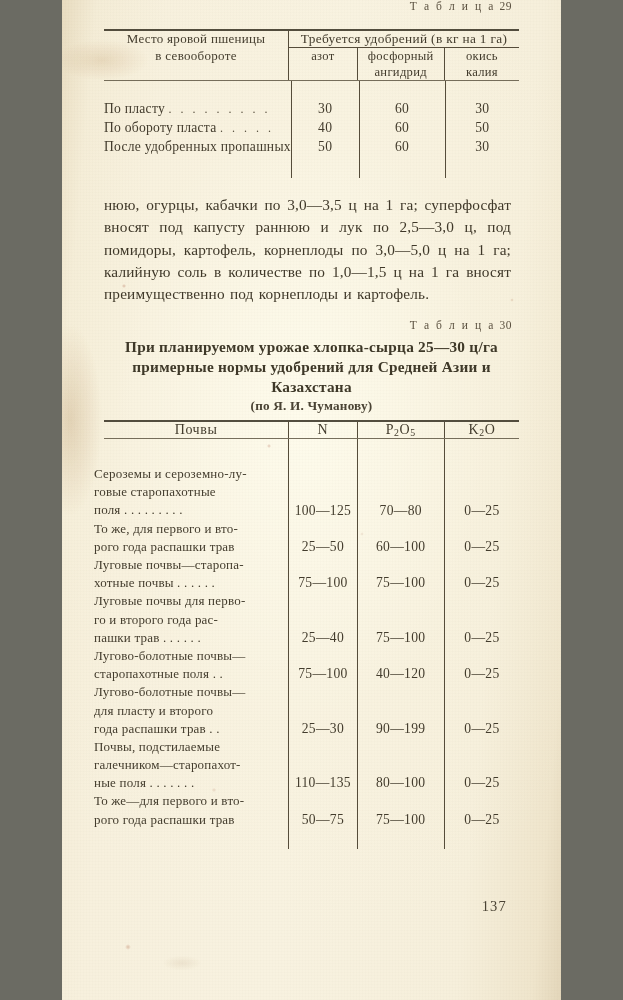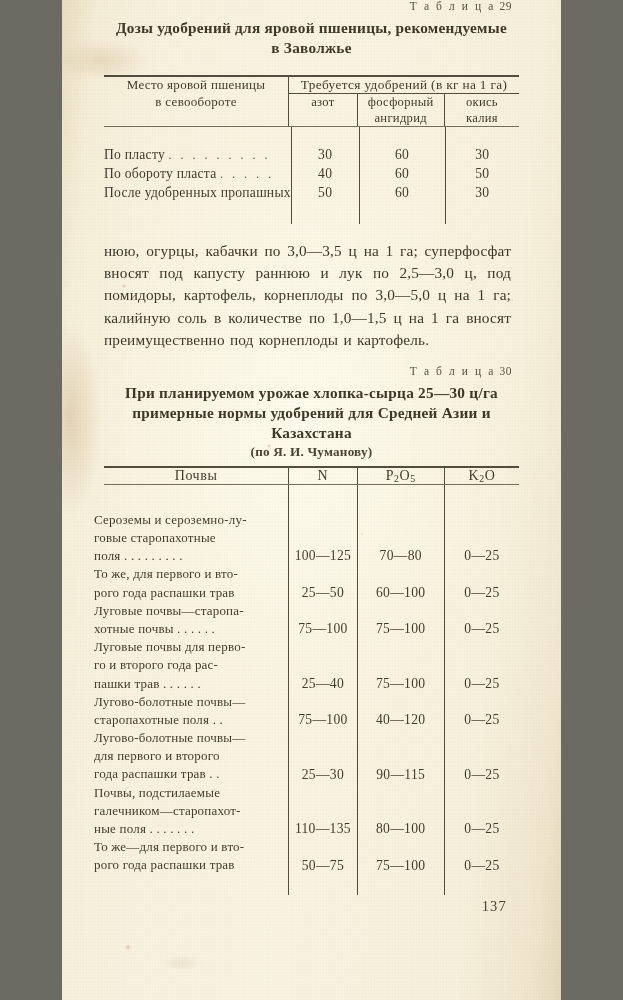--- a/index.html
+++ b/index.html
@@ -205,24 +205,20 @@
 </head>
 <body>
 
 <div class="page">
   <div class="content">
 
     <div class="tbl-label">
       <span>Т а б л и ц а</span><span class="num">29</span>
     </div>
 
-    <div class="tbl-title">
-      <div>Дозы удобрений для яровой пшеницы, рекомендуемые</div>
-      <div>в Заволжье</div>
-    </div>
 
     <div class="t29">
       <div class="rule-thick"></div>
 
       <table class="doc">
         <colgroup>
           <col style="width:44.5%">
           <col style="width:16.5%">
           <col style="width:21%">
           <col style="width:18%">
@@ -412,25 +408,25 @@
             <div>старопахотные поля . .</div>
           </td>
           <td class="cellnum vline">75—100</td>
           <td class="cellnum vline">40—120</td>
           <td class="cellnum vline">0—25</td>
         </tr>
 
         <tr>
           <td class="t30-label">
             <div>Лугово-болотные почвы—</div>
-            <div>для первого и второго</div>
+            <div>для пласту и второго</div>
             <div>года распашки трав  . .</div>
           </td>
           <td class="cellnum vline">25—30</td>
-          <td class="cellnum vline">90—115</td>
+          <td class="cellnum vline">90—199</td>
           <td class="cellnum vline">0—25</td>
         </tr>
 
         <tr>
           <td class="t30-label">
             <div>Почвы,      подстилаемые</div>
             <div>галечником—старопахот-</div>
             <div>ные поля . . . . . . .</div>
           </td>
           <td class="cellnum vline">110—135</td>

